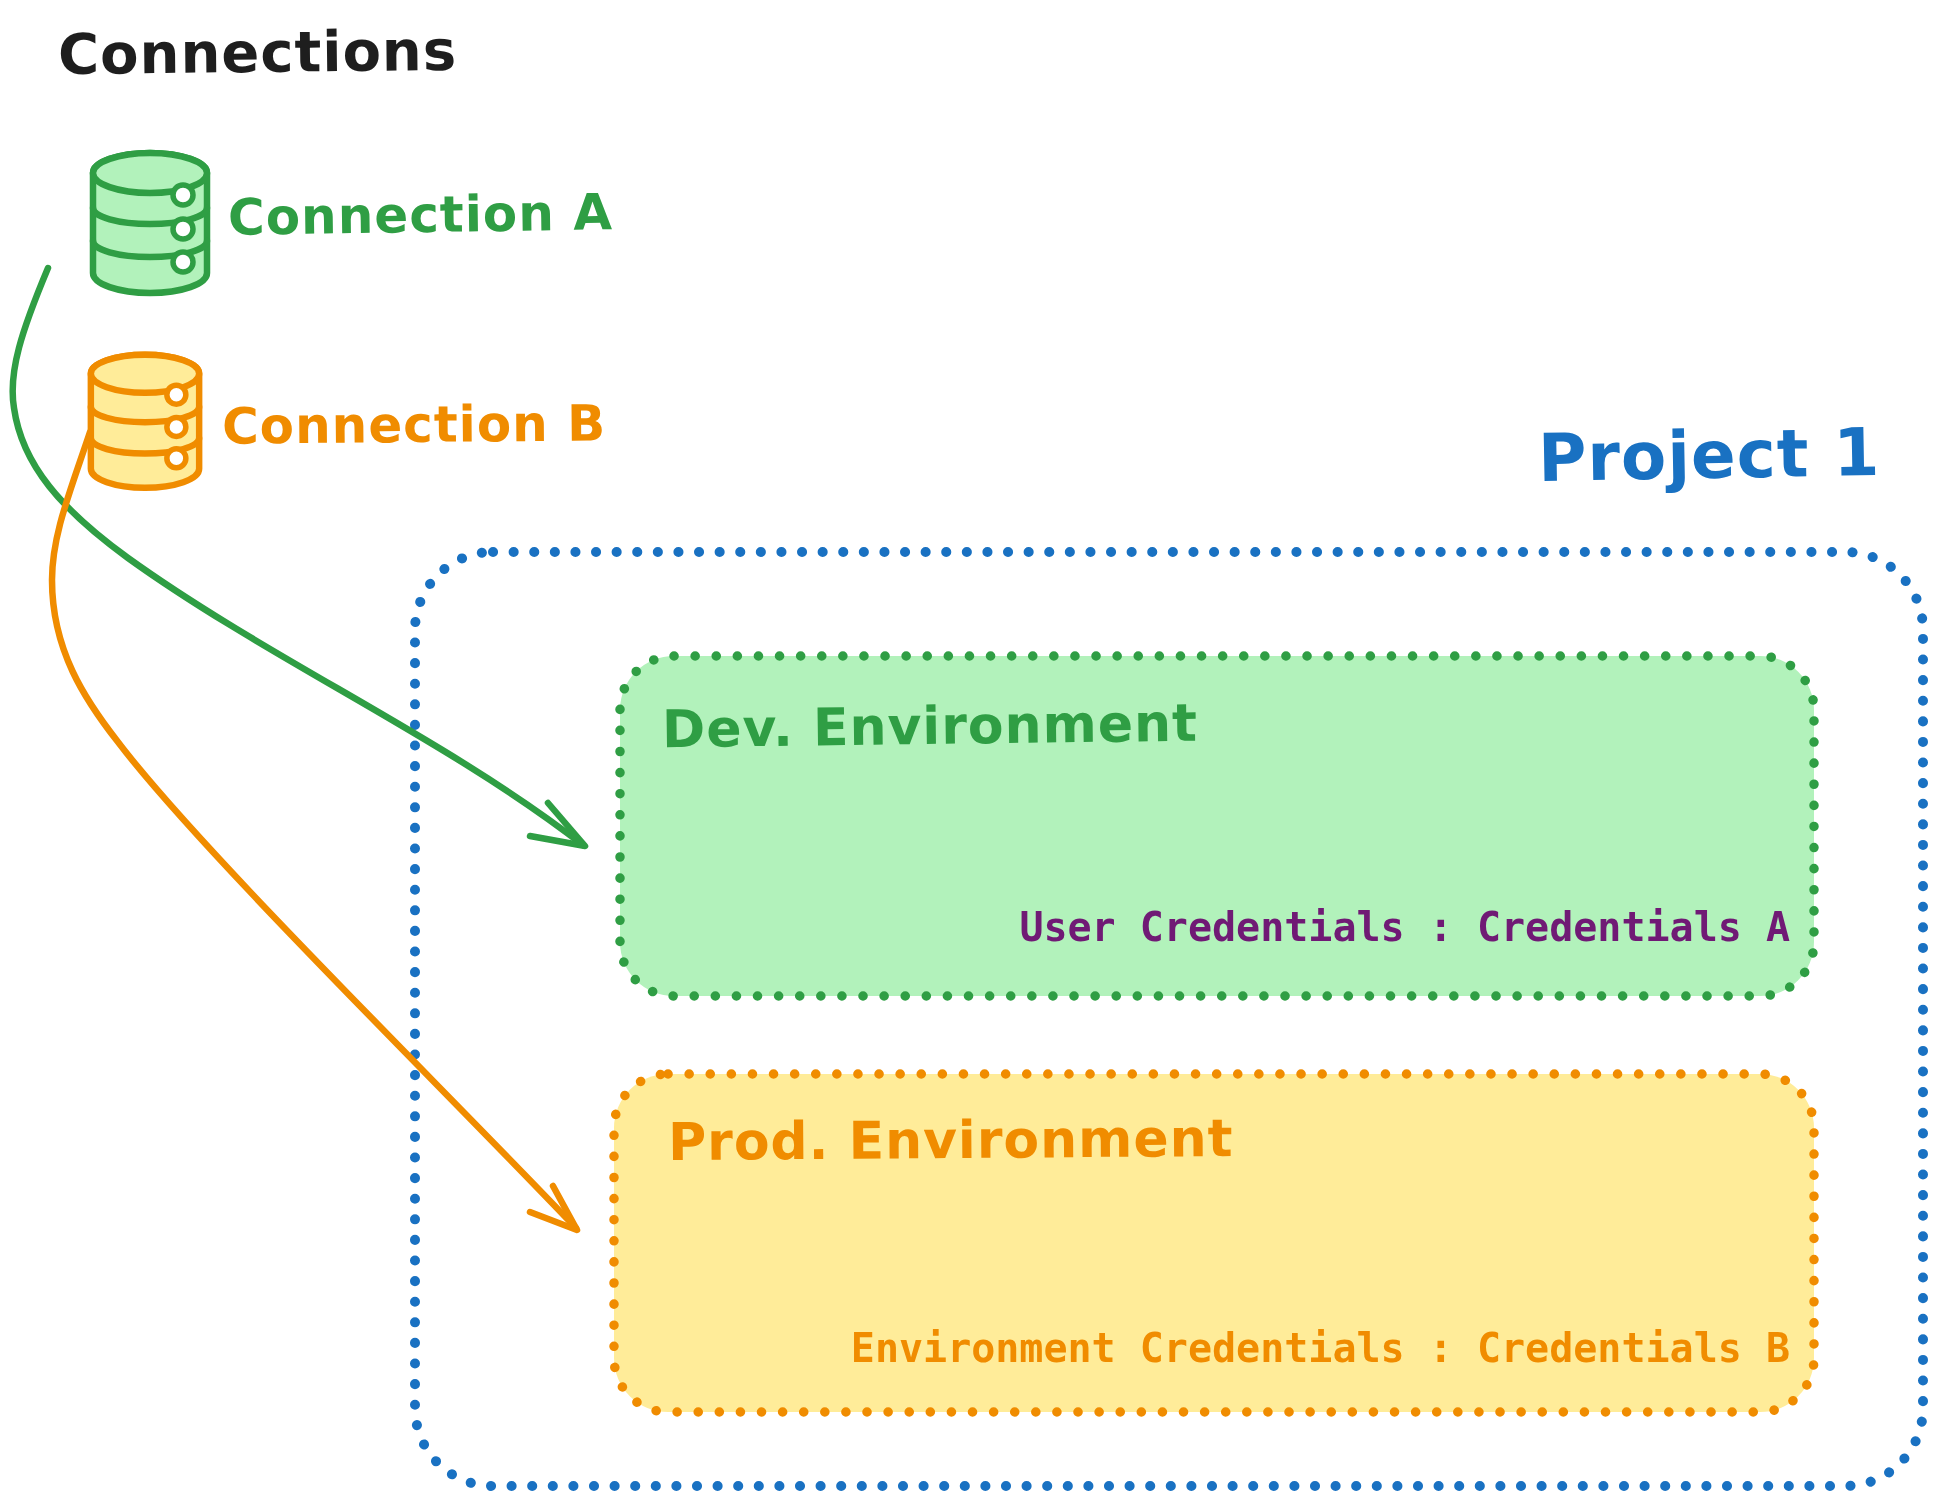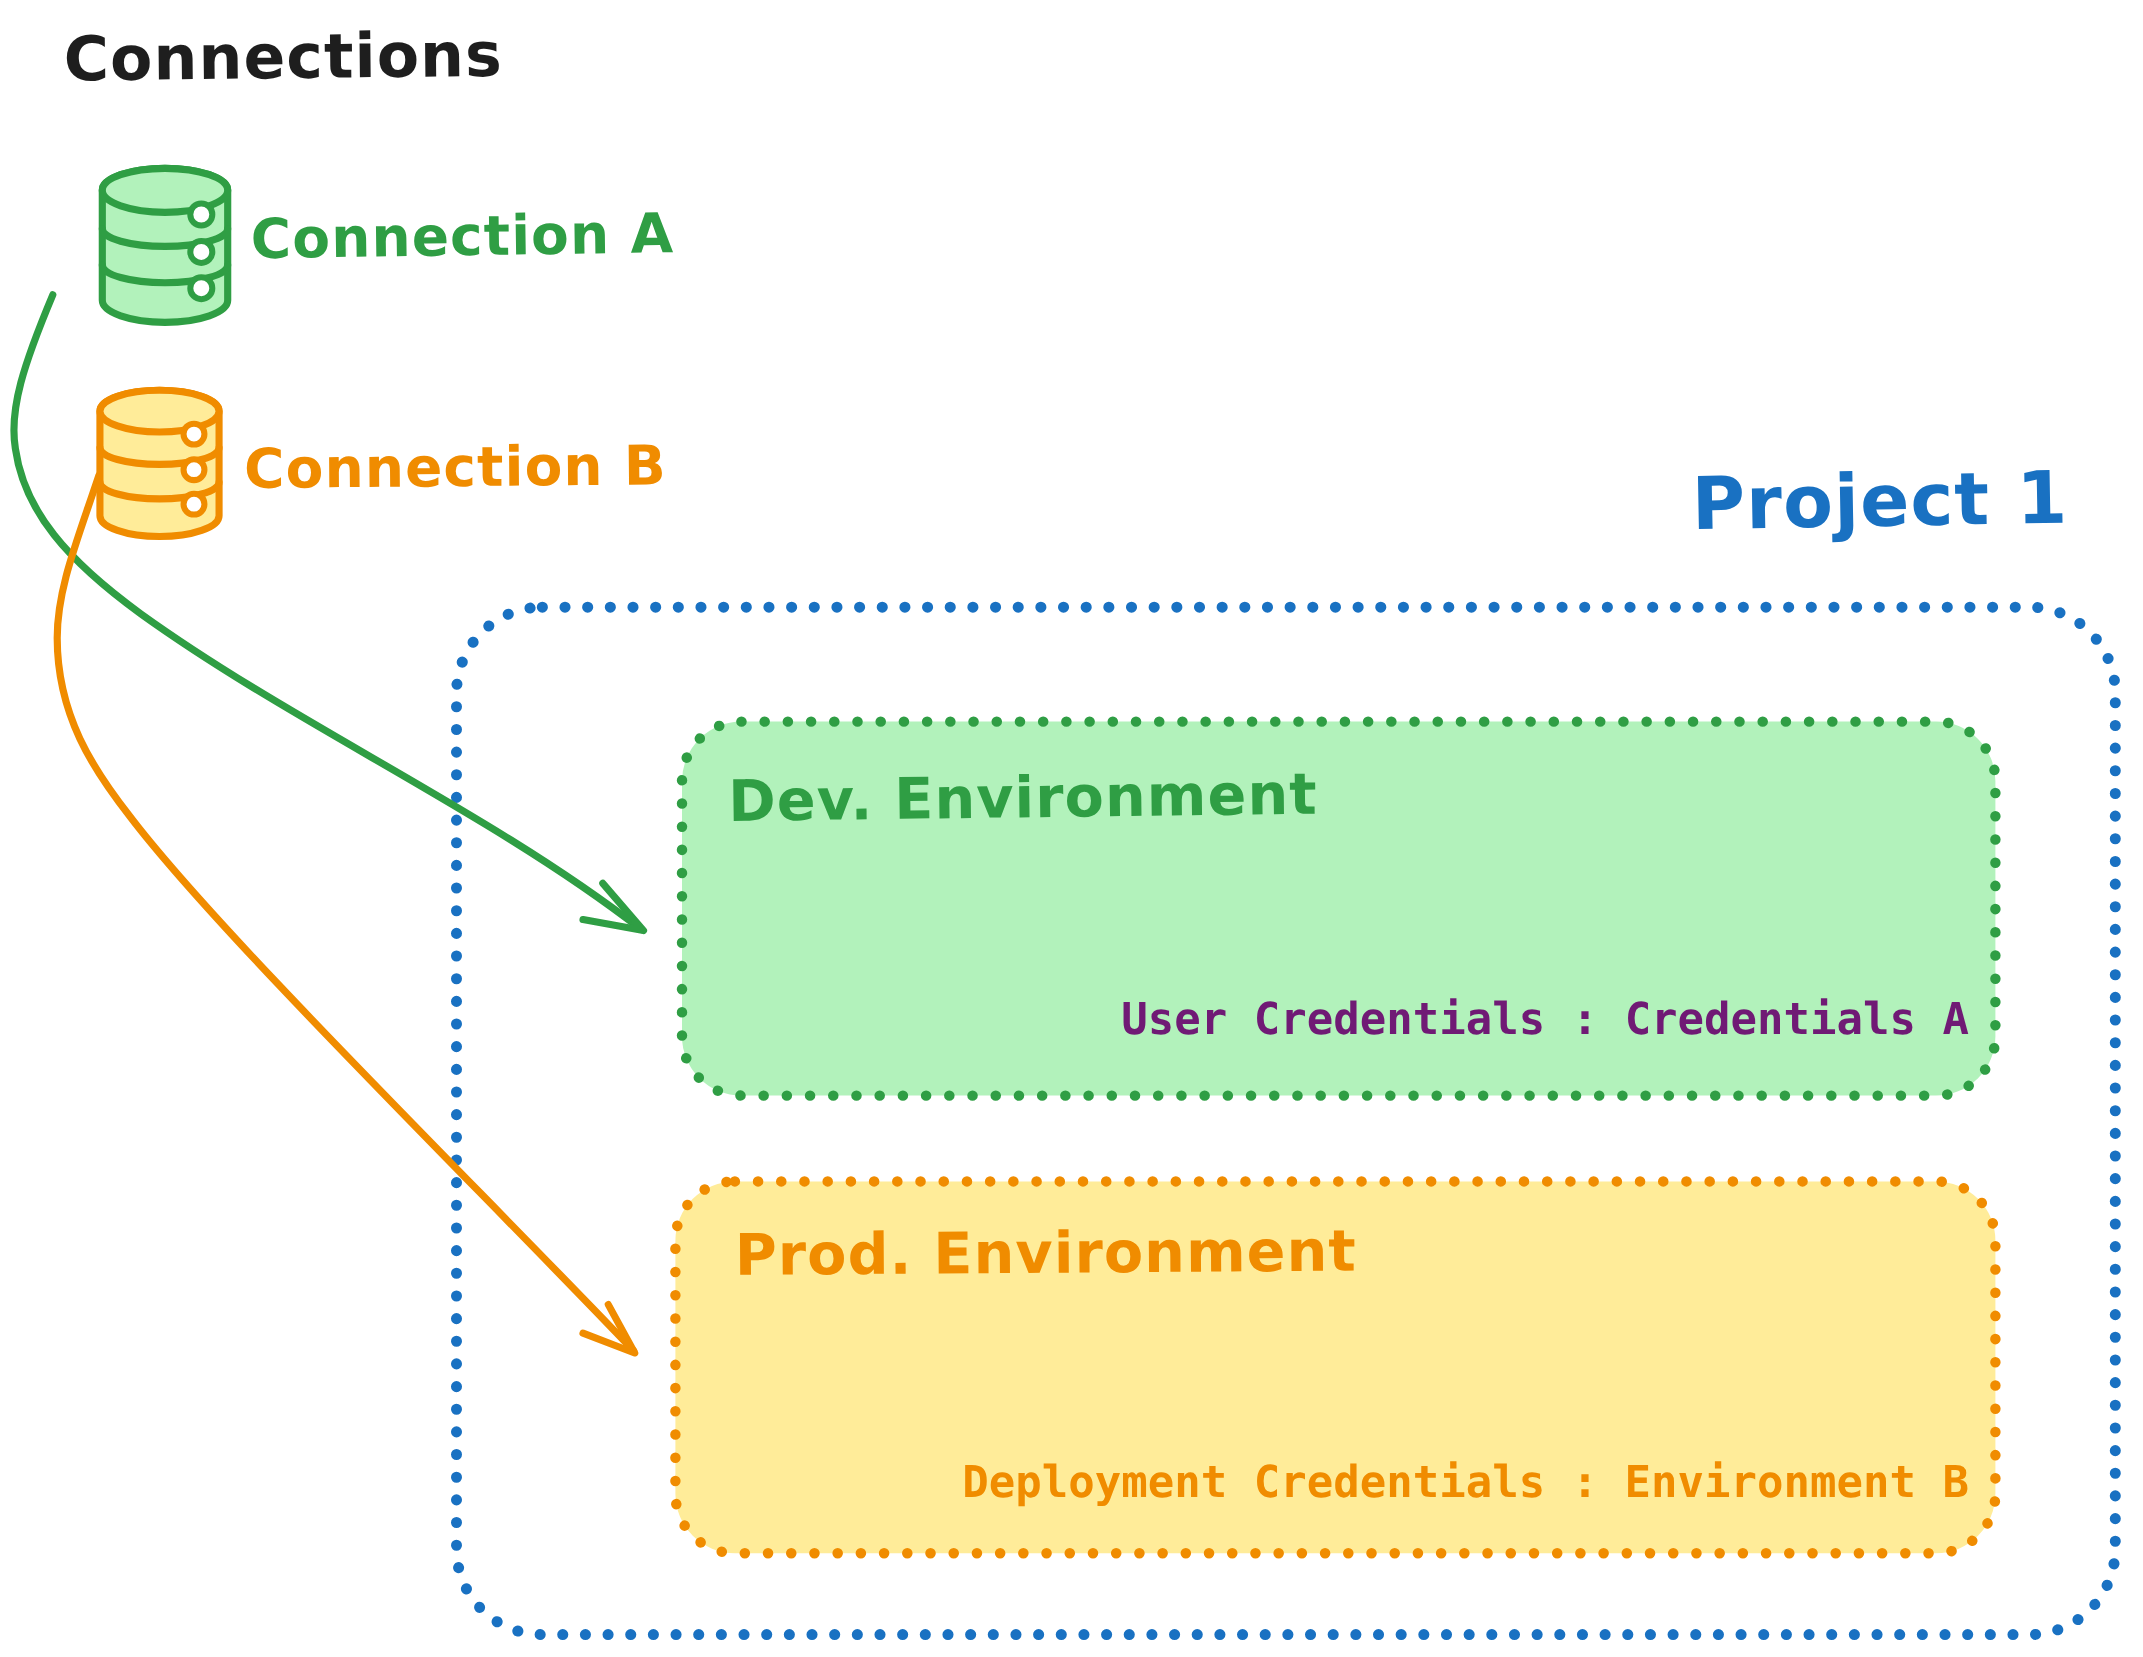--- a/index.html
+++ b/index.html
@@ -97,15 +97,15 @@
   <div class="label hand conn-b-label">Connection B</div>
 
   <div class="label hand project-label">Project 1</div>
 
   <div class="label hand dev-heading">Dev. Environment</div>
 
   <div class="label mono dev-creds">User Credentials : Credentials A</div>
 
   <div class="label hand prod-heading">Prod. Environment</div>
 
-  <div class="label mono prod-creds">Deployment Credentials : Environment B</div>
+  <div class="label mono prod-creds">Environment Credentials : Credentials B</div>
 
 </div>
 
 </body></html>

